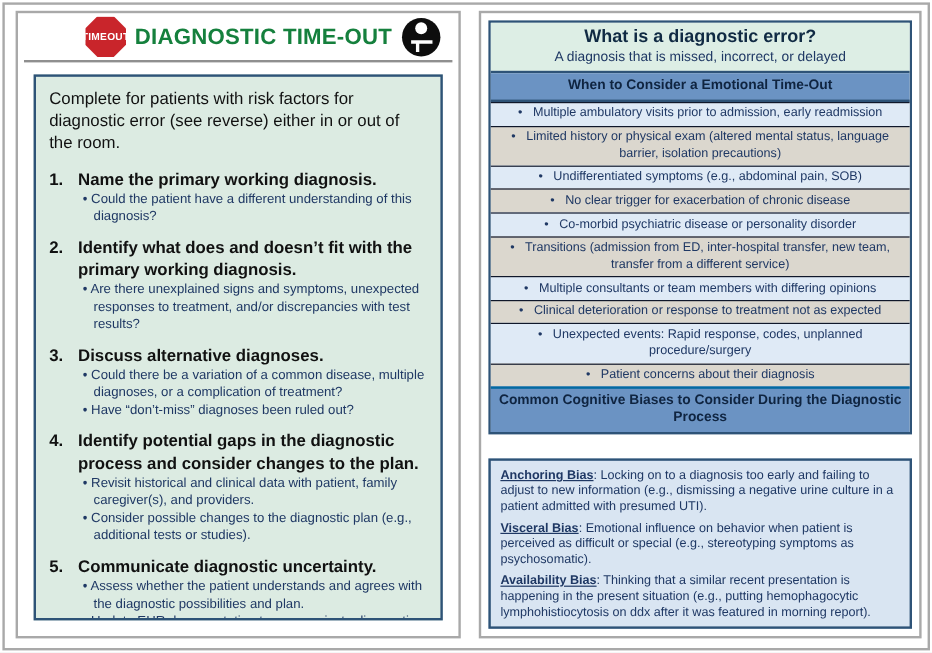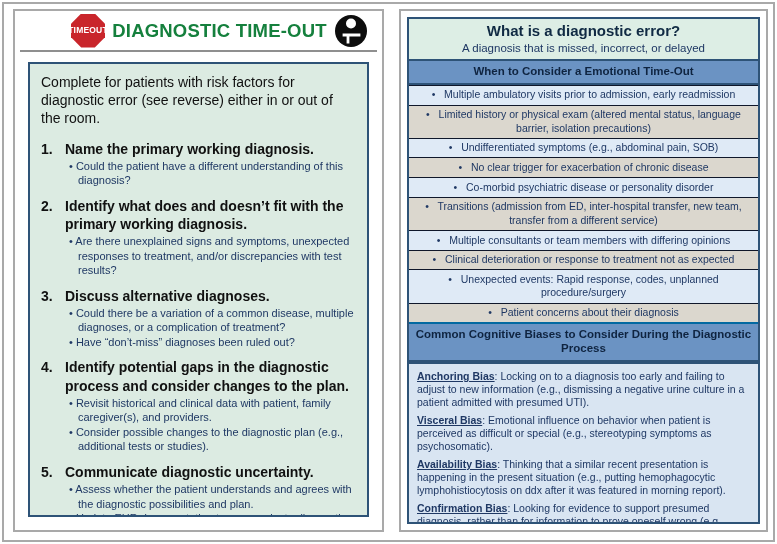--- a/index.html
+++ b/index.html
@@ -58,21 +58,21 @@
   .rc-bar.bar-top { border-bottom:2px solid #2e5377; }
   .rc-bar.bar-biases { border-top:2px solid #0369a1; }
   .when-row {
     text-align:center; font-size:10.5px; color:#1f3864; line-height:1.3;
     padding:2.5px 8px; border-top:1px solid #0f172a;
   }
   .when-row::before { content:"•   "; white-space:pre; }
   .row-blue { background:#dfeaf6; }
   .row-gray { background:#dbd7ce; }
   .bias-box {
-    flex:1; margin-top:0; background:#d9e5f2; border:2px solid #2e5377;
+    flex:1; margin-top:20px; background:#d9e5f2; border:2px solid #2e5377;
     padding:6px 8px; overflow:hidden;
   }
   .bias-p { font-size:10.5px; color:#1f3864; line-height:1.24; margin-bottom:5px; }
   .bias-name { font-weight:bold; text-decoration:underline; }
 </style>
 </head>
 <body>
 
 <div class="page">
   <div class="outer-frame"></div>

